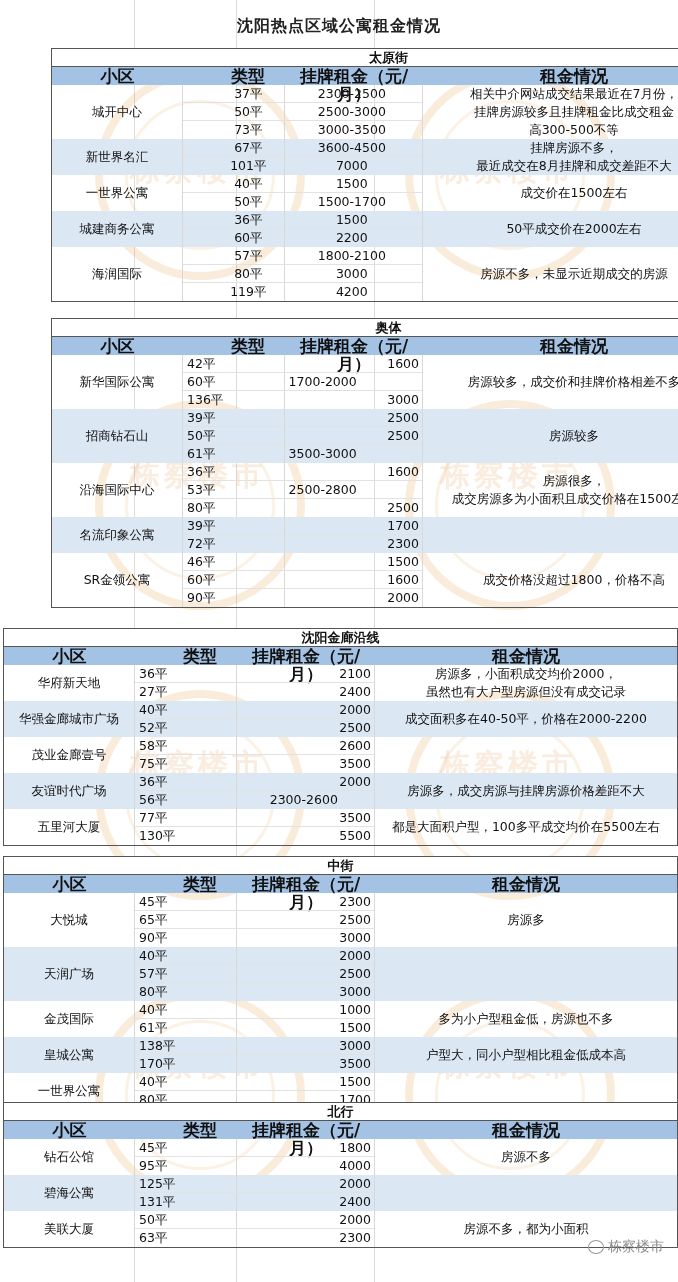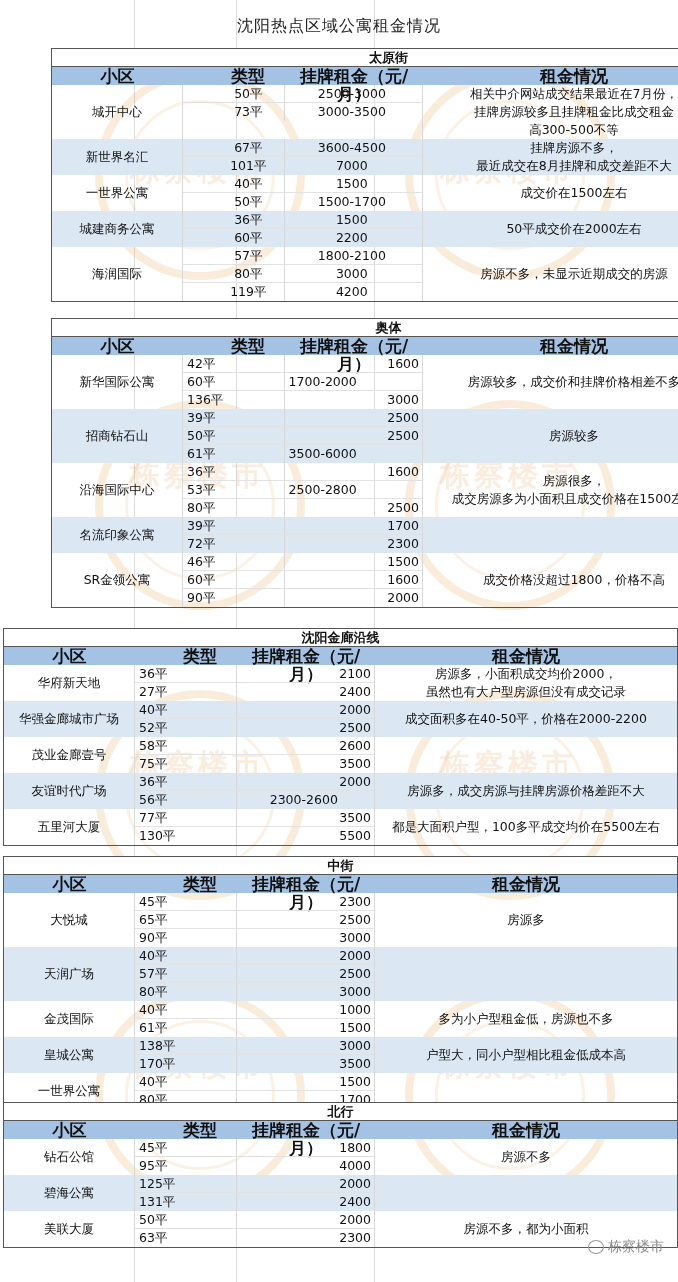--- a/index.html
+++ b/index.html
@@ -2,21 +2,21 @@
 <html><head>
 <meta charset="utf-8">
 <style>
   * { box-sizing: border-box; margin: 0; padding: 0; }
   html, body { width: 678px; height: 1282px; background: #ffffff; overflow: hidden; }
   body { font-family: "DejaVu Sans", sans-serif; color: #111; position: relative; }
   .vline { position: absolute; top: 0; bottom: 0; width: 1px; background: #dcdcdc; }
 
   .title {
     position: absolute; left: 0; top: 8px; width: 678px; height: 36px;
-    text-align: center; font-size: 16px; font-weight: normal; line-height: 36px;
+    text-align: center; font-size: 16px; font-weight: bold; line-height: 36px;
     letter-spacing: 1px; color: #222;
   }
 
   .section {
     position: absolute; left: 3px; width: 675px;
     border: 1px solid #555;
     background: transparent;
   }
   .sec-title {
     height: 18px; line-height: 18px; text-align: center;
@@ -106,20 +106,24 @@
       <div class="hdr">
         <div class="c1">小区</div>
         <div class="c2">类型</div>
         <div class="c3">挂牌租金（元/月）</div>
         <div class="c4">租金情况</div>
       </div>
       <div class="group">
         <div class="name">城开中心</div>
         <div class="rows">
           <div class="row">
+            <div class="type center">37平</div>
+            <div class="rent center">2300-2500</div>
+          </div>
+          <div class="row">
             <div class="type center">50平</div>
             <div class="rent center">2500-3000</div>
           </div>
           <div class="row">
             <div class="type center">73平</div>
             <div class="rent center">3000-3500</div>
           </div>
         </div>
         <div class="note">相关中介网站成交结果最近在7月份，
 挂牌房源较多且挂牌租金比成交租金
@@ -219,21 +223,21 @@
           <div class="row">
             <div class="type">39平</div>
             <div class="rent right">2500</div>
           </div>
           <div class="row">
             <div class="type">50平</div>
             <div class="rent right">2500</div>
           </div>
           <div class="row">
             <div class="type">61平</div>
-            <div class="rent left">3500-6000</div>
+            <div class="rent left">3500-3000</div>
           </div>
         </div>
         <div class="note">房源较多</div>
       </div>
       <div class="group">
         <div class="name">沿海国际中心</div>
         <div class="rows">
           <div class="row">
             <div class="type">36平</div>
             <div class="rent right">1600</div>

